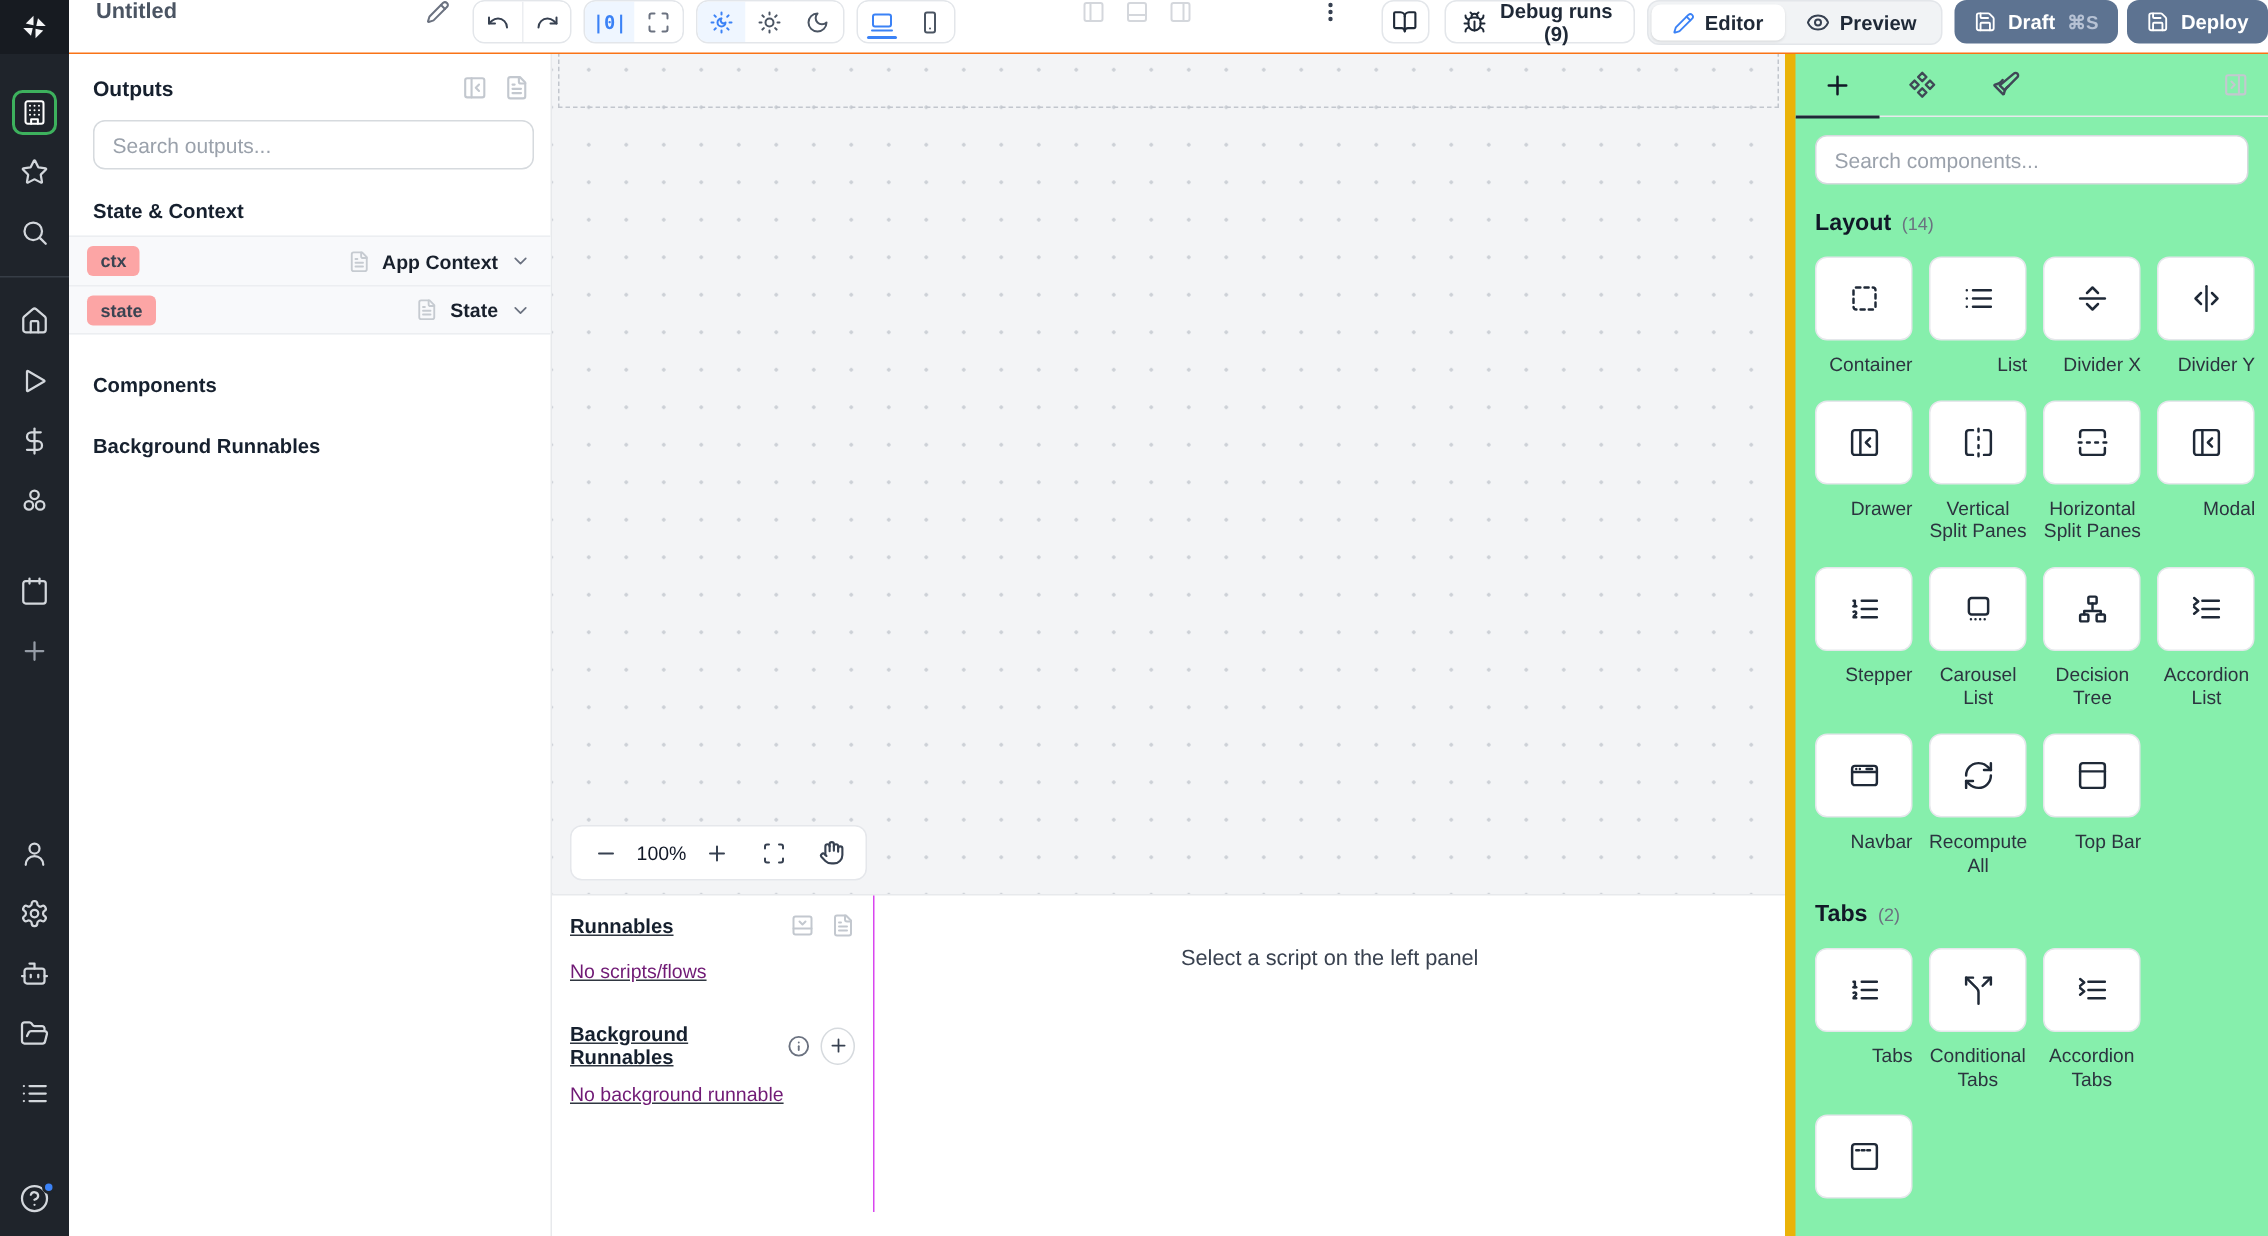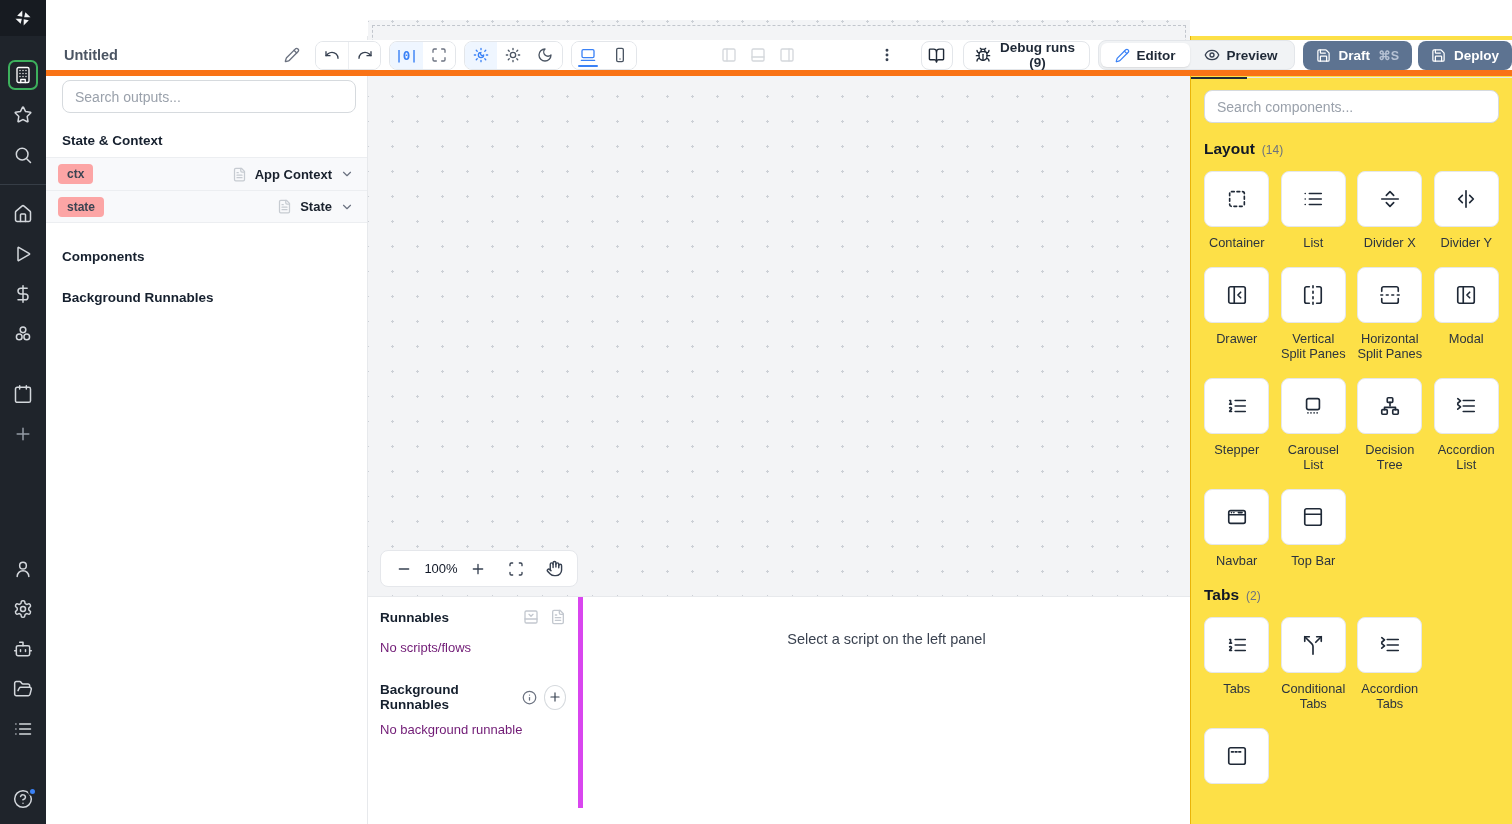--- a/index.html
+++ b/index.html
@@ -27,21 +27,21 @@
   #rail-divider { width:46px; height:1px; background:#363d46; margin:12px 0; }
   [data-name="rail-item-calendar"] { margin-top:26px !important; }
   [data-name="rail-item-plus"] { color:#959ca6; }
   #rail-bottom { margin-top:auto; margin-bottom:8px; display:flex; flex-direction:column; align-items:center; }
   [data-name="rail-item-help-circle"] { margin-top:36px !important; position:relative; }
   .notif-dot { position:absolute; top:5px; right:9px; width:9px; height:9px; border-radius:50%;
                background:#3b82f6; border:2px solid #1f242b; }
 
   
   #topbar { position:fixed; left:46px; top:0; right:0; height:36px; background:#fff;
-            border-bottom:6px solid #f97316; display:flex; align-items:center; z-index:20;margin-top:40px; }
+            border-bottom:1px solid #f97316; display:flex; align-items:flex-start; z-index:20; }
   #app-title { margin-left:18px; font-size:14.5px; font-weight:600; color:#4b5563; }
   .tb-icon { color:#6b7280; cursor:pointer; }
   .btn-group { display:flex; height:29px; border:1px solid #e3e6ea; border-radius:8px;
                overflow:hidden; background:#fff; }
   .btn-group > .gbtn { width:37px; display:flex; align-items:center; justify-content:center;
                color:#374151; cursor:pointer; background:#fff; border:none; }
   .btn-group > .gbtn + .gbtn { border-left:1px solid #eceef1; }
   .gbtn.active-blue { background:#eff6ff; color:#3b82f6; }
   .gbtn.no-sep { border-left:none !important; }
   .code-zero { font-family:"DejaVu Sans Mono", monospace; font-size:12.5px; font-weight:700; }
@@ -91,49 +91,49 @@
             background-size:25px 25px; background-position:12px 14px; }
   #canvas-drop { position:absolute; left:4px; right:4px; top:5px; height:47px;
                  border:1px dashed #c2c6cd; }
   #zoom-toolbar { position:absolute; left:12px; bottom:9px; height:37px; background:#fff;
                   border:1px solid #e5e7eb; border-radius:8px; display:flex; align-items:center;
                   padding:0 8px; }
   .zt-btn { width:30px; height:30px; display:flex; align-items:center; justify-content:center;
             color:#374151; cursor:pointer; background:none; border:none; }
   #zoom-level { width:44px; text-align:center; font-size:13px; font-weight:500; color:#111827; }
   #bottom { height:212px; display:flex; background:#fff; border-top:1px solid #e7e9ec; }
-  #runnables { width:215px; border-right:5px solid #d946ef; padding:12px 12px; }
+  #runnables { width:215px; border-right:1px solid #d946ef; padding:12px 12px;text-decoration:underline; }
   .run-head { display:flex; align-items:center; }
   .run-title { font-size:13.5px; font-weight:700; color:#16202e; }
   .empty-text { margin-top:15px; font-size:13px; color:#701a75; }
   .bg-run-head { margin-top:27px; display:flex; align-items:center; gap:7px; }
   .info-ic { color:#6b7280; }
   .plus-circle-btn { width:25px; height:25px; border:1px solid #d6dade; border-radius:50%;
                      background:#fff; display:flex; align-items:center; justify-content:center;
                      color:#374151; cursor:pointer; }
   #script-hint-zone { flex:1; padding-top:34px; text-align:center; }
   #script-hint { font-size:14.5px; color:#3a4250; }
 
   
-  #components { position:fixed; left:1190px; top:36px; right:0; bottom:0; background:#fde047;
-                border-left:1px solid #eab308; overflow:hidden; z-index:10; }
+  #components { position:fixed; left:1190px; top:36px; right:0; bottom:0; background:#86efac;
+                border-left:7px solid #eab308; overflow:hidden; z-index:10; }
   #comp-tabbar { height:42px; border-bottom:1px solid #e7e9ec; display:flex; align-items:center; }
   .comp-tab { width:56px; height:42px; display:flex; align-items:center; justify-content:center;
               color:#3f4856; cursor:pointer; position:relative; }
   .comp-tab.active::after { content:""; position:absolute; left:0; right:0; bottom:-1px;
               height:2px; background:#1f2937; }
   #comp-collapse { margin-left:auto; margin-right:13px; color:#c3c8cf; cursor:pointer; }
   #comp-search-wrap { margin:12px 13px 0; }
   #comp-scroll { padding:0 13px; }
   .section-head { display:flex; align-items:baseline; gap:7px; margin:17px 0 13px; }
   .section-title { font-size:15.5px; font-weight:700; color:#111827; }
   .section-count { font-size:12px; color:#6b7280; }
   .comp-grid { display:grid; grid-template-columns:repeat(4,1fr); column-gap:11px; row-gap:16px;
                justify-items:center; }
-  .comp-cell { display:flex; flex-direction:column; align-items:center; width:100%; }
+  .comp-cell { display:flex; flex-direction:column; align-items:flex-end; width:100%; }
   .comp-card { width:65px; height:56px; border:1px solid #e5e7eb; border-radius:8px; background:#fff;
                display:flex; align-items:center; justify-content:center; color:#1f2937; cursor:pointer; }
   .comp-label { margin-top:8px; font-size:12.8px; line-height:1.22; color:#2c343f;
                 text-align:center; max-width:74px; }
 </style>
 </head>
 <body>
 
 <div id="rail" data-name="left-rail">
   <div id="rail-logo" data-name="windmill-logo">
@@ -847,20 +847,33 @@
               <svg viewBox="0 0 24 24" fill="none" stroke="currentColor" stroke-width="1.8" stroke-linecap="round" stroke-linejoin="round">
                 <rect x="3" y="5" width="18" height="14" rx="2"></rect>
                 <path d="M3 9.5h18"></path>
                 <path d="M6 7.2h.01M8.6 7.2h.01"></path>
                 <path d="M13.5 7.2h4"></path>
               </svg>
             </span>
           </div>
           <div class="comp-label" data-name="component-label">Navbar</div>
         </div>
+        <div class="comp-cell" data-name="component-cell-recompute-all">
+          <div class="comp-card" data-name="component-card-recompute-all">
+            <span class="icon i22" data-name="recompute-all-icon">
+              <svg viewBox="0 0 24 24" fill="none" stroke="currentColor" stroke-width="1.8" stroke-linecap="round" stroke-linejoin="round">
+                <path d="M3 12a9 9 0 0 1 9-9 9.75 9.75 0 0 1 6.74 2.74L21 8"></path>
+                <path d="M21 3v5h-5"></path>
+                <path d="M21 12a9 9 0 0 1-9 9 9.75 9.75 0 0 1-6.74-2.74L3 16"></path>
+                <path d="M3 21v-5h5"></path>
+              </svg>
+            </span>
+          </div>
+          <div class="comp-label" data-name="component-label">Recompute All</div>
+        </div>
         <div class="comp-cell" data-name="component-cell-top-bar">
           <div class="comp-card" data-name="component-card-top-bar">
             <span class="icon i22" data-name="top-bar-icon">
               <svg viewBox="0 0 24 24" fill="none" stroke="currentColor" stroke-width="1.8" stroke-linecap="round" stroke-linejoin="round">
                 <rect x="3" y="3" width="18" height="18" rx="2"></rect>
                 <path d="M3 9h18"></path>
               </svg>
             </span>
           </div>
           <div class="comp-label" data-name="component-label">Top Bar</div>

